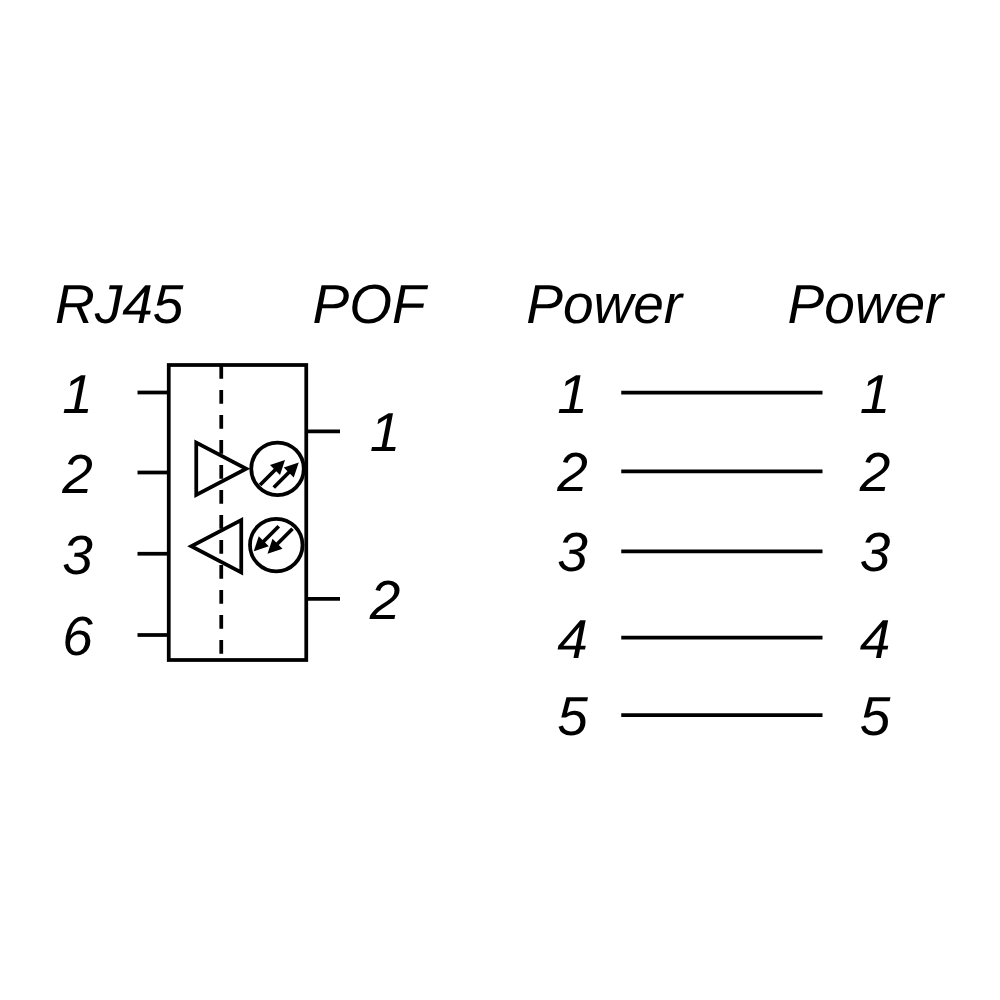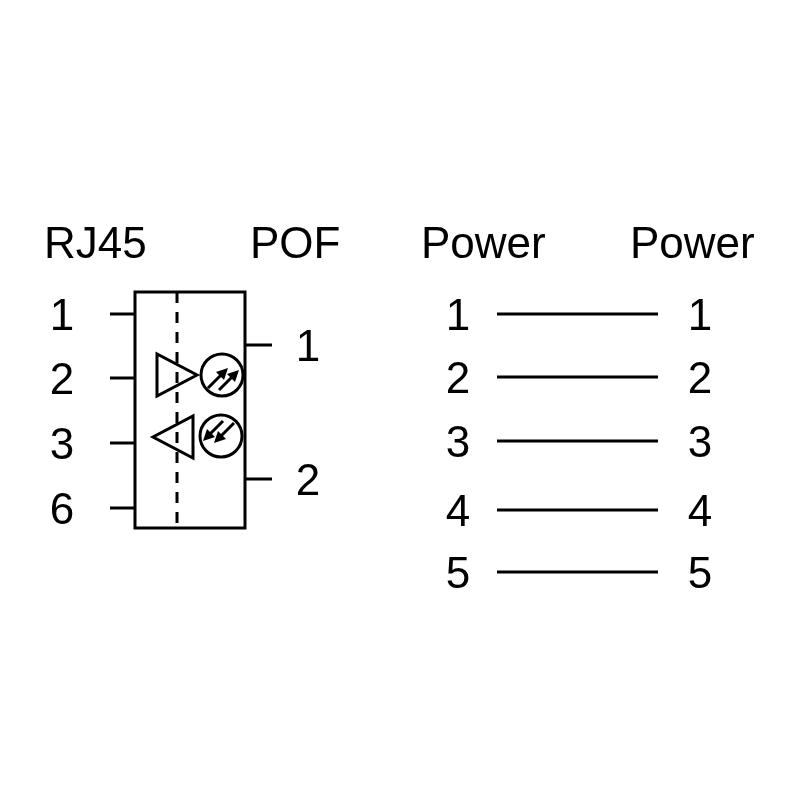--- a/index.html
+++ b/index.html
@@ -11,20 +11,21 @@
   body {
     font-family: "Liberation Sans", sans-serif;
     color: #000000;
   }
   #diagram-root {
     position: relative;
     width: 800px;
     height: 800px;
     background: #ffffff;
     overflow: hidden;
+    font-style: italic;
   }
   .svg-canvas {
     position: absolute;
     left: 0;
     top: 0;
     width: 800px;
     height: 800px;
   }
   text {
     font-family: "Liberation Sans", sans-serif;

